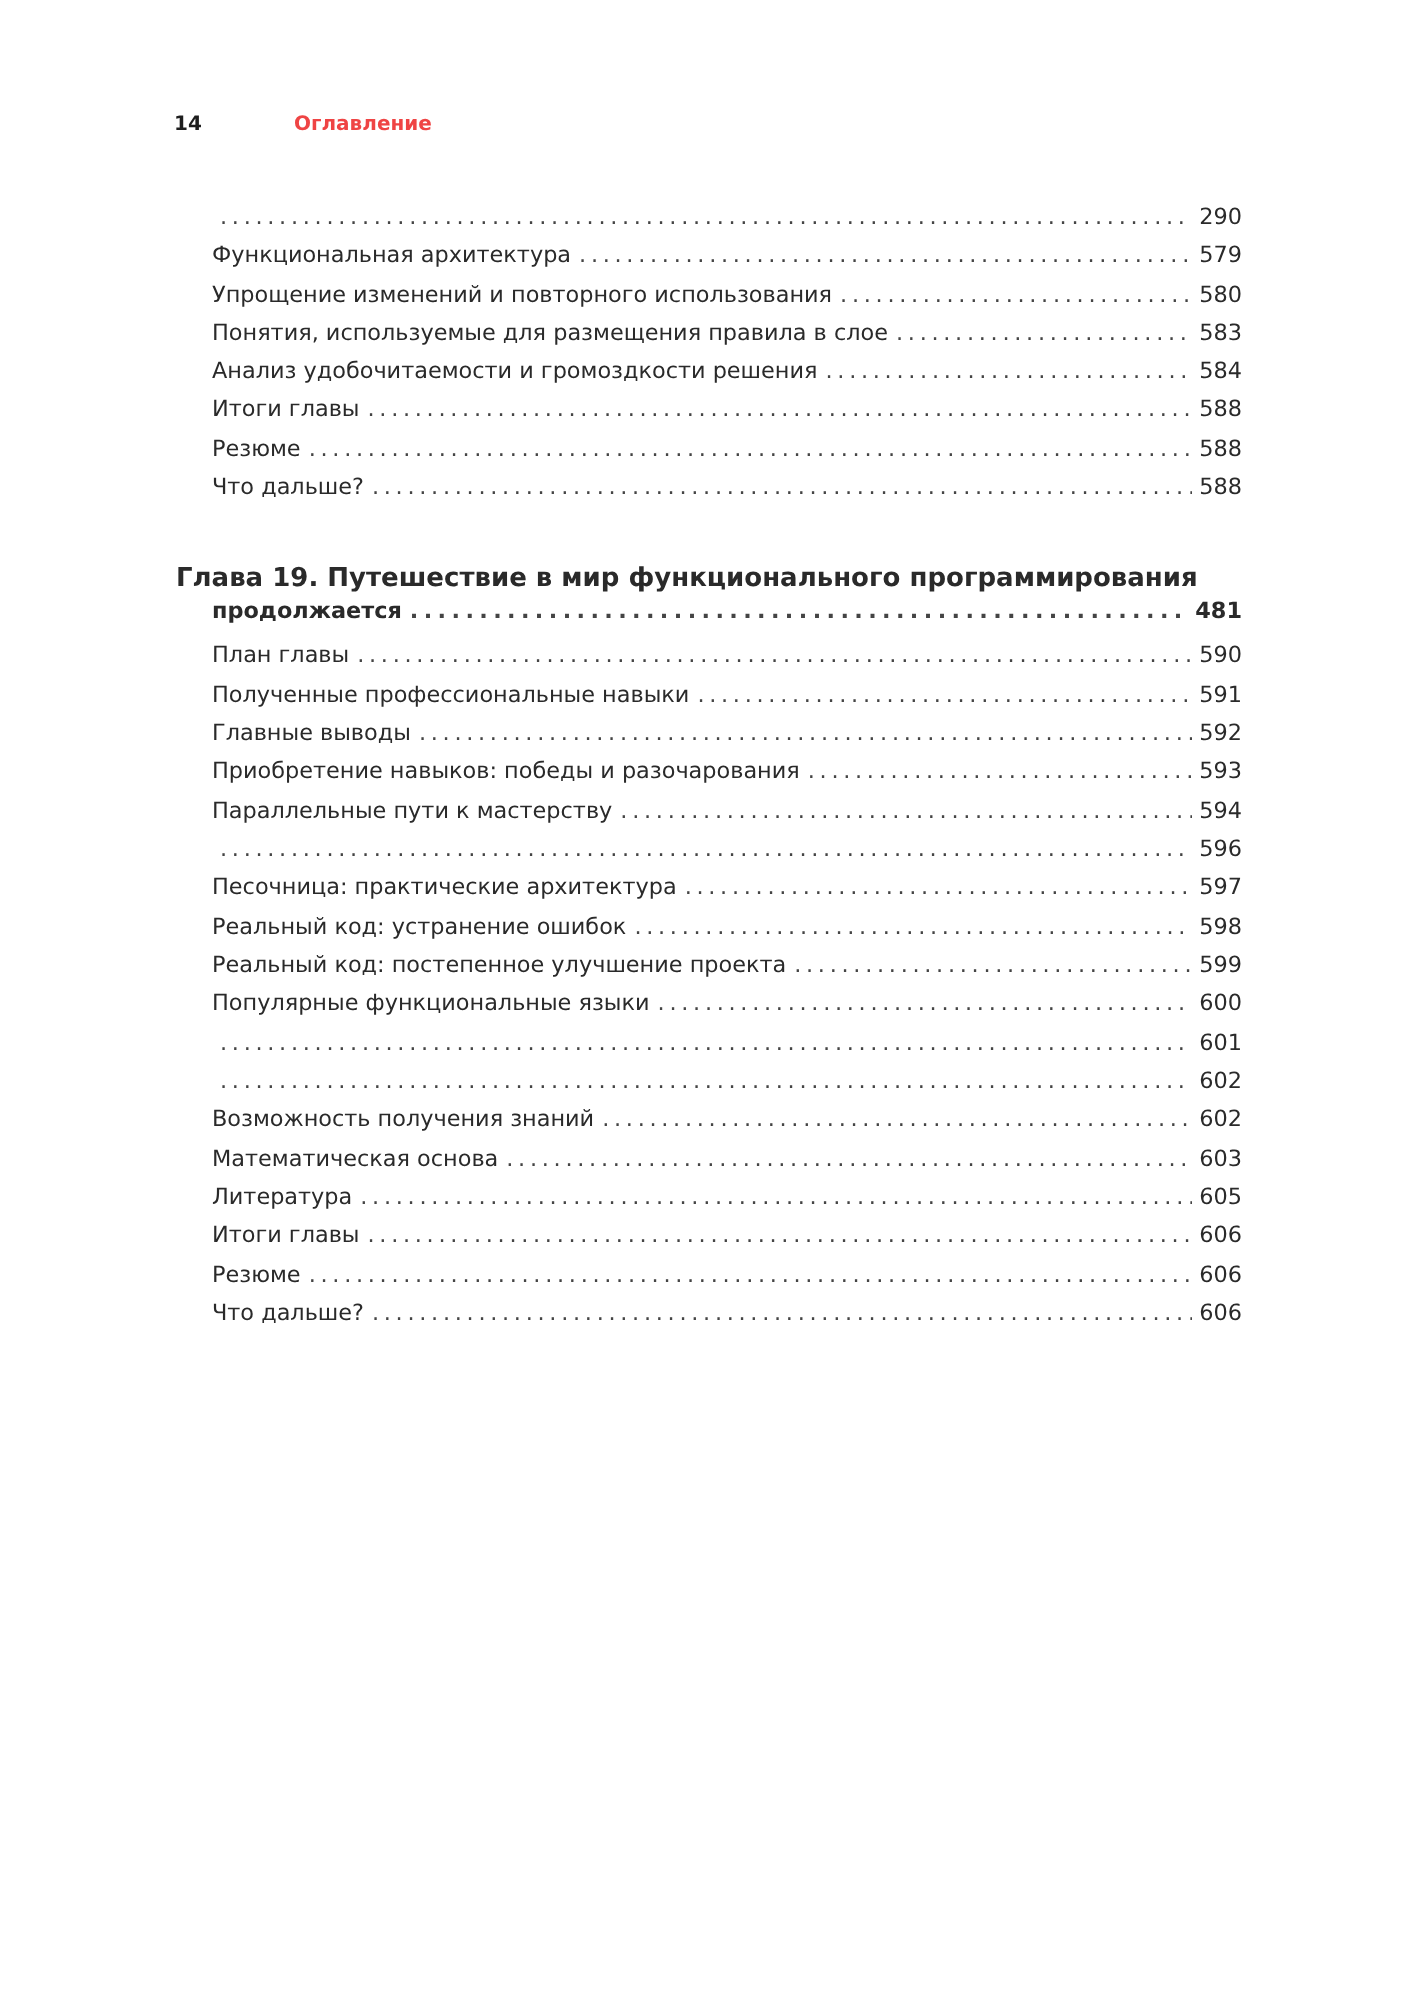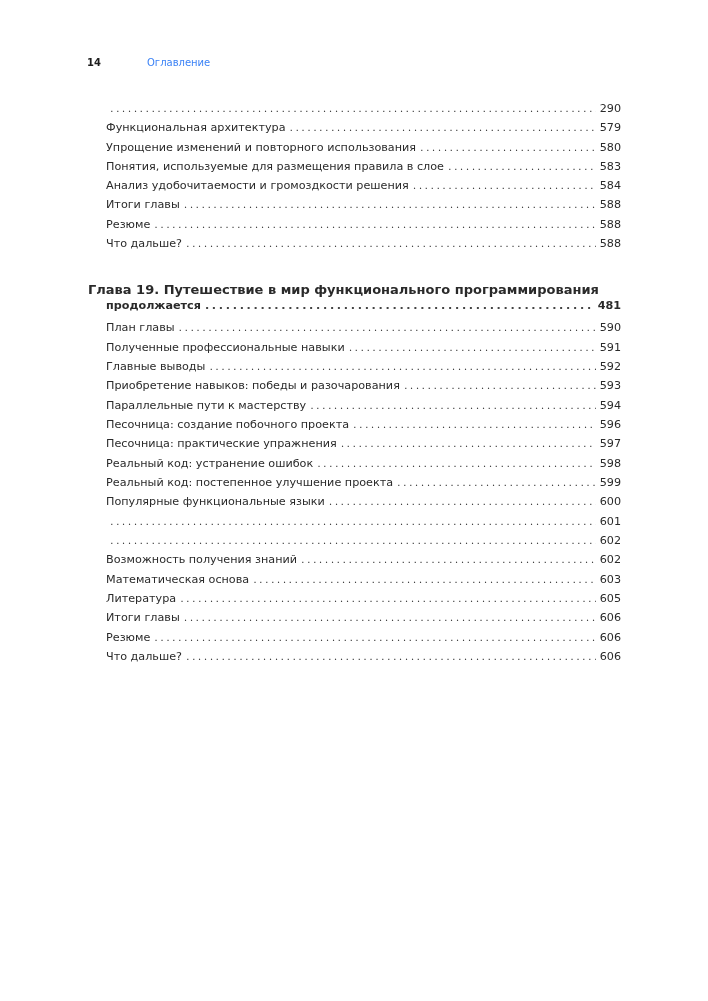--- a/index.html
+++ b/index.html
@@ -10,21 +10,21 @@
     color: #2a2a2a;
     position: relative;
     overflow: hidden;
   }
   .header {
     position: absolute; left: 87px; top: 57px;
     display: flex; align-items: baseline;
     font-size: 10px;
   }
   .page-num { font-weight: bold; color: #1e1e1e; width: 60px; }
-  .running-title { color: #3b82f6; }
+  .running-title { color: #ef4444; font-weight: bold; }
   .toc { position: absolute; left: 0; top: 0; width: 708px; }
   .row {
     position: absolute;
     display: flex; align-items: baseline;
     font-size: 11.2px; line-height: 14px;
     white-space: nowrap;
   }
   .row .label { flex: 0 0 auto; }
   .row .dots {
     flex: 1 1 auto; overflow: hidden; margin: 0 4px;
@@ -115,26 +115,25 @@
       <span class="label">Приобретение навыков: победы и разочарования</span>
       <span class="dots"></span>
       <span class="page">593</span>
     </div>
   <div class="row sub" style="top:399px">
       <span class="label">Параллельные пути к мастерству</span>
       <span class="dots"></span>
       <span class="page">594</span>
     </div>
   <div class="row sub" style="top:418px">
-      <span class="label">Песочница: создание побочного проекта</span>
       <span class="dots"></span>
       <span class="page">596</span>
     </div>
   <div class="row sub" style="top:437px">
-      <span class="label">Песочница: практические упражнения</span>
+      <span class="label">Песочница: практические архитектура</span>
       <span class="dots"></span>
       <span class="page">597</span>
     </div>
   <div class="row sub" style="top:457px">
       <span class="label">Реальный код: устранение ошибок</span>
       <span class="dots"></span>
       <span class="page">598</span>
     </div>
   <div class="row sub" style="top:476px">
       <span class="label">Реальный код: постепенное улучшение проекта</span>

